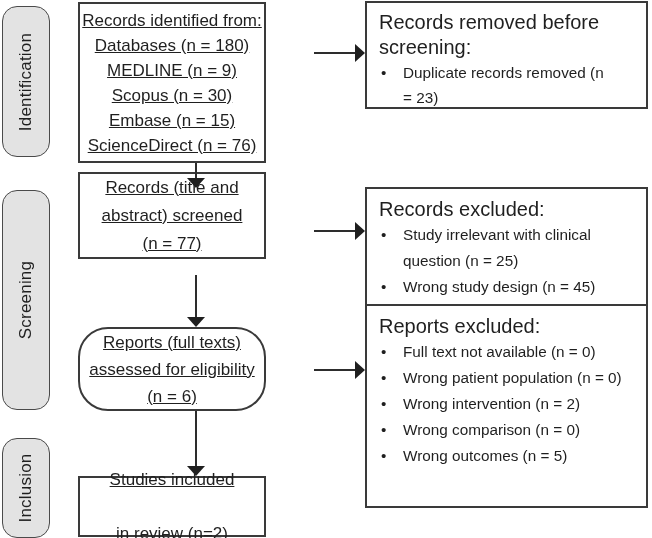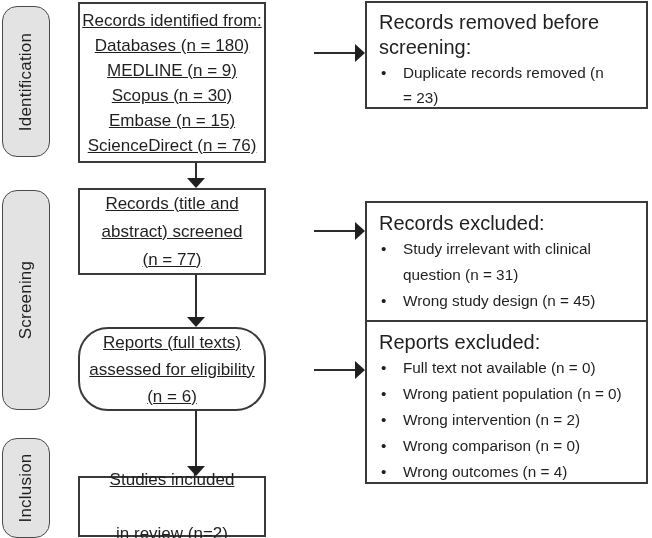--- a/index.html
+++ b/index.html
@@ -51,37 +51,37 @@
     box-sizing: border-box;
     display: flex;
     flex-direction: column;
     align-items: center;
     justify-content: center;
     text-align: center;
     font-size: 17px;
     text-decoration: underline;
   }
   #fb1 { top: 2px;   height: 161px; line-height: 25px; }
-  #fb2 { top: 188px; height: 87px;  line-height: 28px; }
+  #fb2 { top: 172px; height: 87px;  line-height: 28px; }
   #fb3 { top: 327px; height: 84px;  line-height: 27px; border-radius: 30px; }
   #fb4 { top: 476px; height: 61px;  line-height: 26px; gap: 28px; }
 
   
   .sbox {
     position: absolute;
     left: 365px;
     width: 283px;
     border: 2px solid #3a3a3a;
     background: #ffffff;
     box-sizing: border-box;
     padding: 7px 5px 4px 12px;
   }
   #sb1 { top: 1px;   height: 108px; }
-  #sb2 { top: 201px; height: 132px; }
-  #sb3 { top: 320px; height: 164px; }
+  #sb2 { top: 187px; height: 132px; }
+  #sb3 { top: 304px; height: 204px; }
   .stitle {
     font-size: 20px;
     line-height: 25px;
   }
   .bullet {
     display: flex;
     align-items: flex-start;
     font-size: 15.3px;
     line-height: 25px;
   }
@@ -171,21 +171,21 @@
     <div class="bullet">
       <span class="marker">•</span>
       <span class="btext">Duplicate records removed (n = 23)</span>
     </div>
   </div>
 
   <div class="sbox" id="sb2">
     <div class="stitle">Records excluded:</div>
     <div class="bullet">
       <span class="marker">•</span>
-      <span class="btext">Study irrelevant with clinical question (n = 31)</span>
+      <span class="btext">Study irrelevant with clinical question (n = 25)</span>
     </div>
     <div class="bullet">
       <span class="marker">•</span>
       <span class="btext">Wrong study design (n = 45)</span>
     </div>
   </div>
 
   <div class="sbox" id="sb3">
     <div class="stitle">Reports excluded:</div>
     <div class="bullet">
@@ -199,21 +199,21 @@
     <div class="bullet">
       <span class="marker">•</span>
       <span class="btext">Wrong intervention (n = 2)</span>
     </div>
     <div class="bullet">
       <span class="marker">•</span>
       <span class="btext">Wrong comparison (n = 0)</span>
     </div>
     <div class="bullet">
       <span class="marker">•</span>
-      <span class="btext">Wrong outcomes (n = 4)</span>
+      <span class="btext">Wrong outcomes (n = 5)</span>
     </div>
   </div>
 
   <div class="vline" style="top:163px;height:16px;"></div>
   <div class="head-down" style="left:187px;top:178px;"></div>
 
   <div class="vline" style="top:275px;height:43px;"></div>
   <div class="head-down" style="left:187px;top:317px;"></div>
 
   <div class="vline" style="top:411px;height:56px;"></div>

